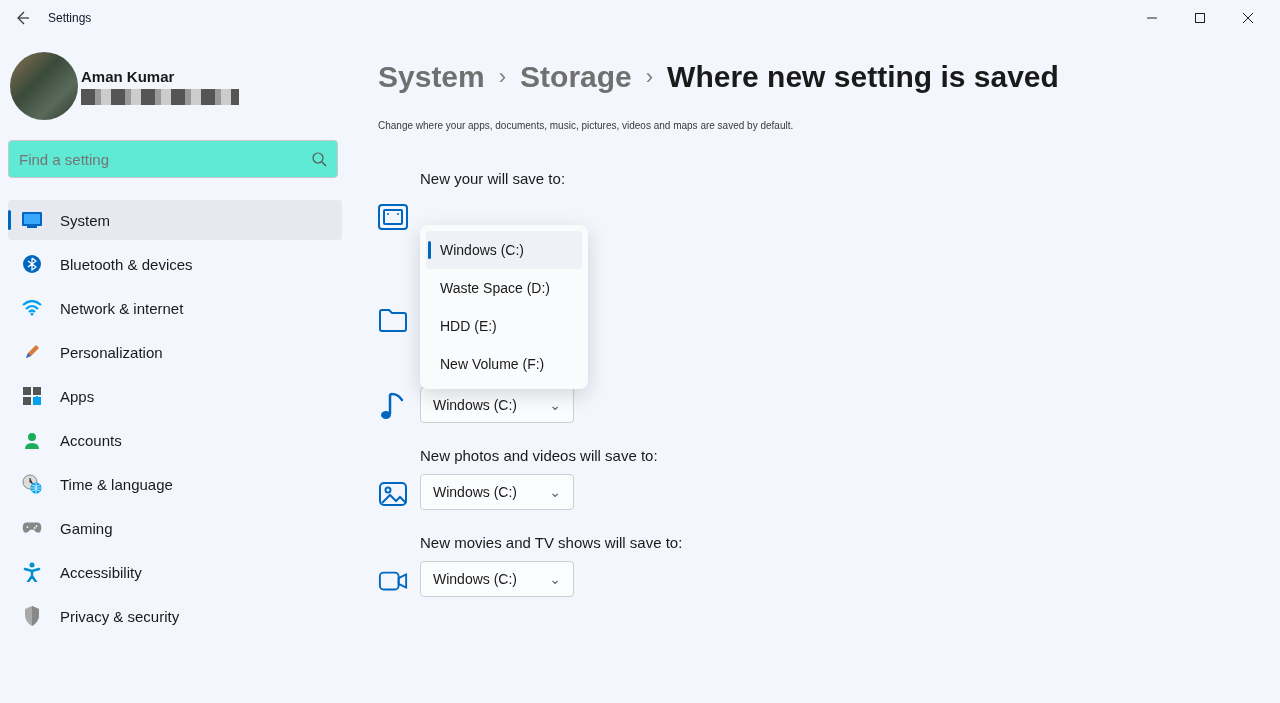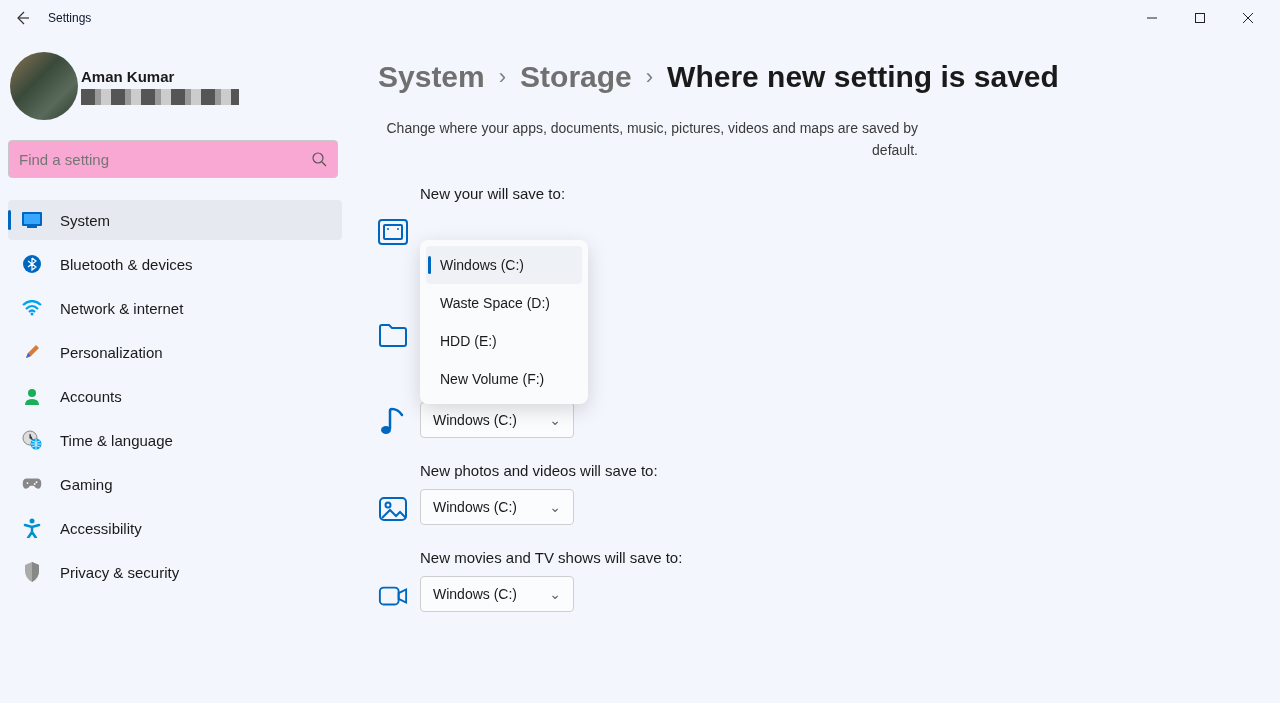--- a/index.html
+++ b/index.html
@@ -18,39 +18,39 @@
 .sidebar { width: 350px; padding: 8px; }
 .main { flex: 1; padding: 16px 24px 0 28px; overflow: auto; }
 
 
 .profile { display: flex; align-items: center; gap: 3px; padding: 8px 0 16px 2px; }
 .avatar { width: 68px; height: 68px; border-radius: 50%; background: linear-gradient(135deg,#8b7355 0%,#3a4a3a 40%,#5a6a5a 70%,#2a3a2a 100%); }
 .profile-name { font-size: 15px; font-weight: 600; color: #1a1a1a; }
 .profile-email { margin-top: 4px; width: 158px; height: 16px; background: repeating-linear-gradient(90deg,#555 0,#555 14px,#999 14px,#999 20px,#ccc 20px,#ccc 30px); }
 
 
-.search-box { display: flex; align-items: center; border: 1px solid #c8c8c8; border-radius: 4px; background: #f9a8d4; height: 38px; padding: 0 10px; margin: 4px 0 22px 0; width: 330px; }
+.search-box { display: flex; align-items: center; border: 1px solid #c8c8c8; border-radius: 4px; background: #5eead4; height: 38px; padding: 0 10px; margin: 4px 0 22px 0; width: 330px; }
 .search-input { flex: 1; border: none; background: transparent; font-size: 15px; color: #555; outline: none; }
 .search-icon { color: #666; }
 
 
 .nav { display: flex; flex-direction: column; gap: 4px; }
 .nav-item { display: flex; align-items: center; gap: 18px; height: 40px; padding: 0 14px; border-radius: 4px; font-size: 15px; cursor: default; }
 .nav-item.active { background: #e6eaf0; position: relative; }
 .nav-item.active::before { content: ""; position: absolute; left: 0; top: 10px; bottom: 10px; width: 3px; background: #0067c0; border-radius: 2px; }
 .nav-icon { width: 20px; height: 20px; display: flex; align-items: center; justify-content: center; }
 
 
 .breadcrumb { display: flex; align-items: center; gap: 14px; margin-bottom: 24px; margin-top: 8px; }
 .crumb { font-size: 30px; font-weight: 600; color: #707070; }
 .crumb.current { color: #1a1a1a; }
 .crumb-sep { font-size: 22px; color: #808080; }
 
 
-.description { font-size: 14px; color: #3a3a3a; line-height: 1.55; max-width: 540px; margin-bottom: 24px; text-align: right; }
+.description { font-size: 10px; color: #3a3a3a; line-height: 1.55; max-width: 540px; margin-bottom: 36px; }
 
 
 .setting-row { margin-bottom: 24px; margin-left: 42px; position: relative; }
 .setting-label { font-size: 15px; color: #1a1a1a; margin-bottom: 10px; }
 .setting-body { display: flex; align-items: center; gap: 14px; }
 .setting-icon { position: absolute; left: -42px; top: 32px; width: 30px; height: 30px; display: flex; align-items: center; justify-content: center; color: #0067c0; }
 .dropdown { display: flex; align-items: center; justify-content: space-between; gap: 16px; border: 1px solid #cfcfcf; border-radius: 4px; background: #fbfcfe; height: 36px; padding: 0 12px; min-width: 154px; font-size: 14px; }
 .chev { color: #666; }
 
 
@@ -144,20 +144,32 @@
         <span>Network &amp; internet</span>
       </div>
       <div class="nav-item">
         <span class="nav-icon">
             <svg width="18" height="18" viewBox="0 0 18 18">
               <path d="M3 15 L5 10 L13 2 L16 5 L8 13 Z" fill="#d97a3a"></path>
               <path d="M3 15 L5 10 L8 13 Z" fill="#3a6ad9"></path>
             </svg>
           </span>
         <span>Personalization</span>
+      </div>
+      <div class="nav-item">
+        <span class="nav-icon">
+            <svg width="18" height="18" viewBox="0 0 18 18">
+              <rect x="0" y="0" width="8" height="8" fill="#555"></rect>
+              <rect x="10" y="0" width="8" height="8" fill="#555"></rect>
+              <rect x="0" y="10" width="8" height="8" fill="#555"></rect>
+              <rect x="10" y="10" width="8" height="8" fill="#00a2ed"></rect>
+              <path d="M14 9 V17 M10 13 H18" stroke="#00a2ed" stroke-width="2"></path>
+            </svg>
+          </span>
+        <span>Apps</span>
       </div>
       <div class="nav-item">
         <span class="nav-icon">
             <svg width="18" height="18" viewBox="0 0 18 18">
               <circle cx="9" cy="6" r="4" fill="#1aad5a"></circle>
               <path d="M2 18 Q2 12 9 12 Q16 12 16 18 Z" fill="#1aad5a"></path>
             </svg>
           </span>
         <span>Accounts</span>
       </div>

